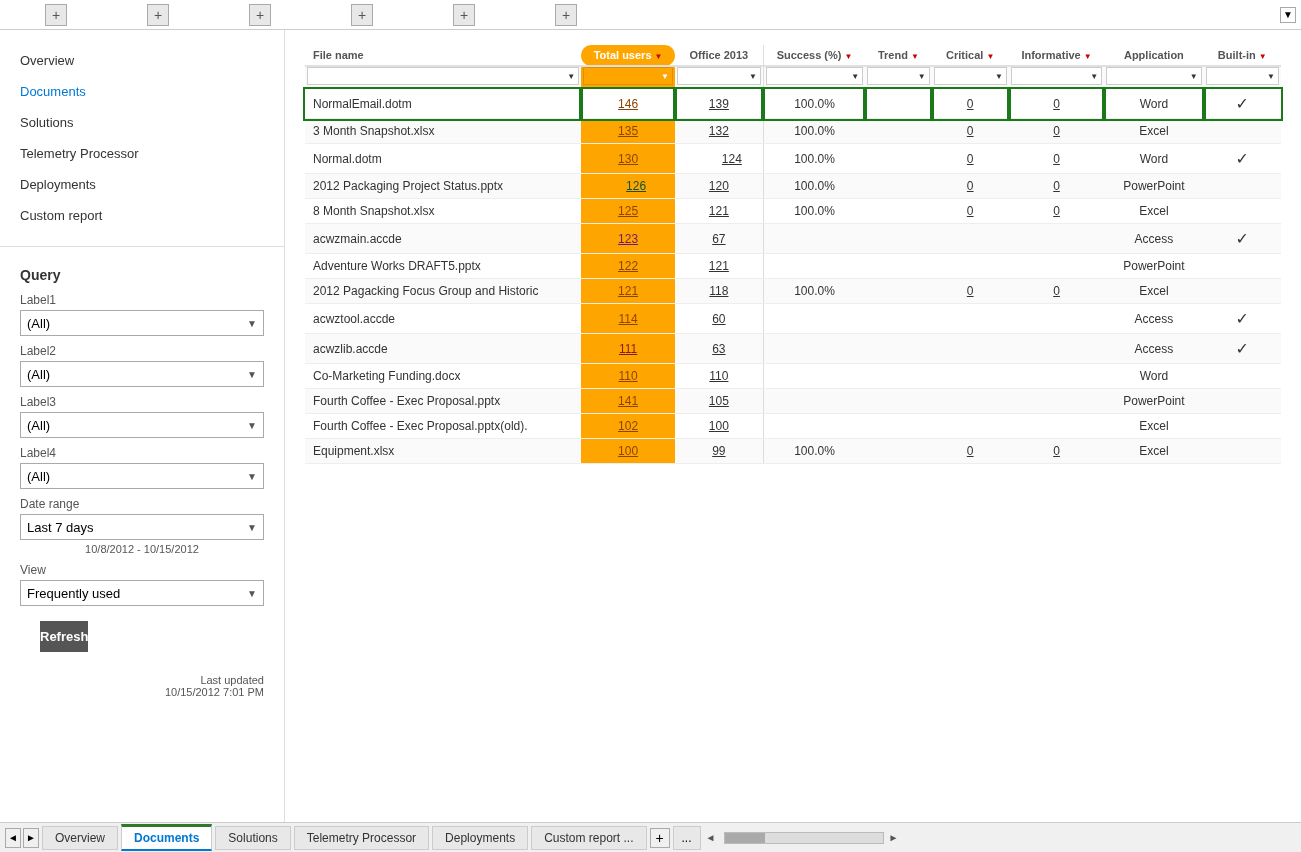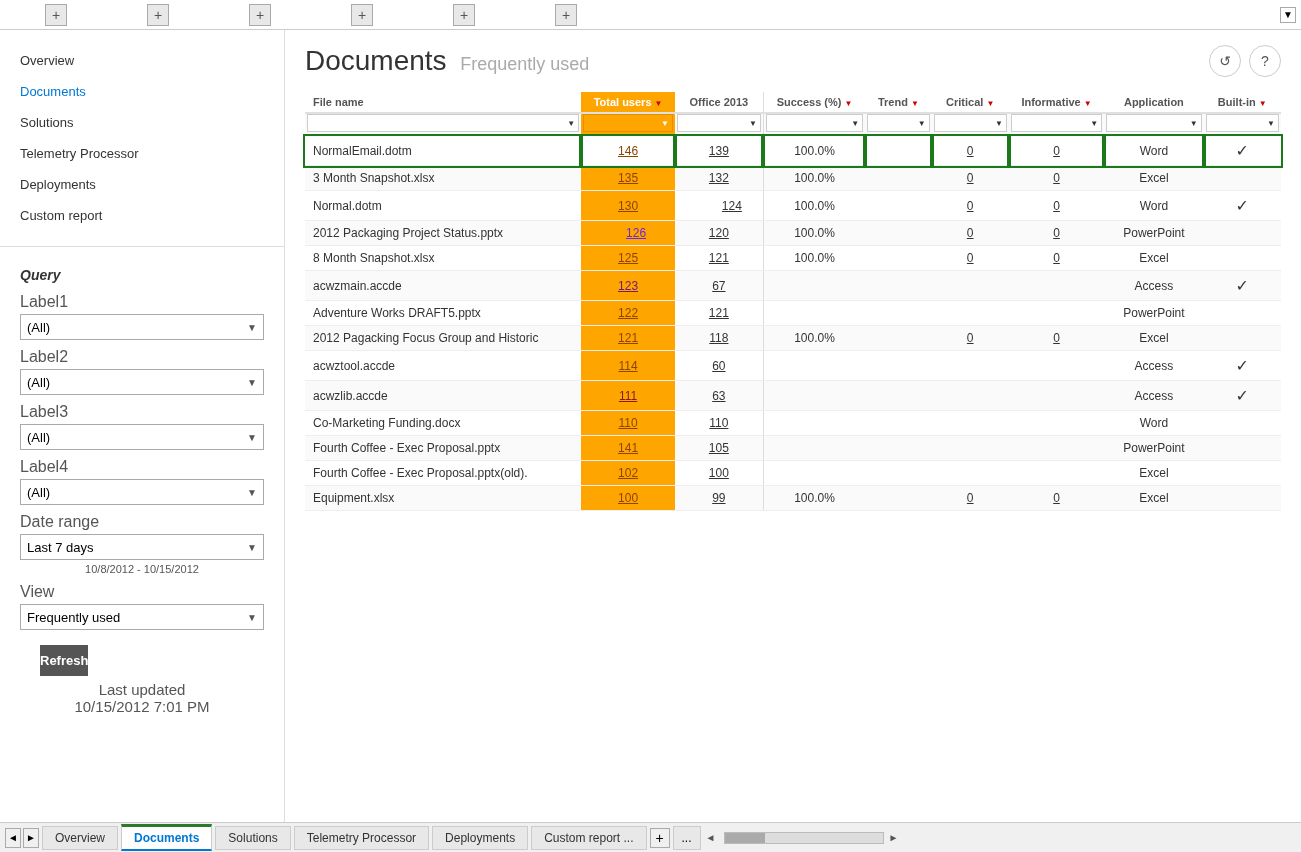--- a/index.html
+++ b/index.html
@@ -27,35 +27,35 @@
     }
     .sidebar-nav { padding: 5px 0; }
     .sidebar-nav-item {
       padding: 8px 20px; cursor: pointer; color: #333; font-size: 13px;
     }
     .sidebar-nav-item.active { color: #0078d4; }
 
     .sidebar-divider { height: 1px; background: #ddd; margin: 10px 0; }
 
     .query-section { padding: 10px 20px; flex: 1; }
-    .query-title { font-size: 14px; font-weight: bold; margin-bottom: 10px; color: #333; font-style: italic; }
-    .query-label { font-size: 16px; color: #555; margin-bottom: 3px; margin-top: 8px; }
+    .query-title { font-size: 14px; font-weight: bold; margin-bottom: 10px; color: #333; }
+    .query-label { font-size: 12px; color: #555; margin-bottom: 3px; margin-top: 8px; }
     .query-select {
       width: 100%; height: 26px; border: 1px solid #aaa; background: #fff;
       display: flex; align-items: center; justify-content: space-between;
       padding: 0 6px; cursor: pointer; font-size: 13px;
     }
     .query-select .arrow { font-size: 10px; color: #555; }
     .date-range-value { font-size: 11px; color: #555; margin-top: 3px; text-align: center; }
 
     .refresh-btn {
       margin: 15px 20px 5px 20px; background: #555; color: #fff; border: none;
       padding: 8px 0; text-align: center; cursor: pointer; font-size: 13px; font-weight: bold;
     }
-    .last-updated { font-size: 15px; color: #555; text-align: center; margin-top: 0; }
+    .last-updated { font-size: 11px; color: #555; text-align: right; margin-top: 17px; }
 
     
     .content-area { flex: 1; overflow: auto; background: #fff; padding: 15px 20px; }
 
     .page-title { font-size: 28px; font-weight: 300; color: #333; display: inline; }
     .page-subtitle { font-size: 18px; font-weight: 300; color: #aaa; margin-left: 10px; }
     .title-row { display: flex; align-items: center; justify-content: space-between; margin-bottom: 15px; }
     .title-icons { display: flex; gap: 8px; }
     .title-icon-btn {
       width: 32px; height: 32px; border: 1px solid #ccc; border-radius: 50%;
@@ -187,38 +187,28 @@
 
       <button class="refresh-btn">Refresh</button>
       <div class="last-updated">
         <span>Last updated</span><br>
         <span>10/15/2012 7:01 PM</span>
       </div>
     </div>
   </div>
 
   <div class="content-area">
-    <div class="title-row">
-      <div>
-        <span class="page-title">Documents</span>
-        <span class="page-subtitle">Frequently used</span>
-      </div>
-      <div class="title-icons">
-        <div class="title-icon-btn">↺</div>
-        <div class="title-icon-btn">?</div>
-      </div>
-    </div>
 
     <table class="data-table">
       <thead>
         <tr>
           <th class="col-header" style="text-align:left; width:250px;">
             <span>File name</span>
           </th>
-          <th class="col-header total-users-col-header" style="text-align:center; width:80px; background:#ffa500; color:#fff;">
+          <th class="col-header total-users-col-header" style="text-align:center; width:80px; background:#ffa500; color:#fff;border-radius:10px;">
             <span>Total users</span>
             <span style="font-size:8px;color:#c00;">▼</span>
           </th>
           <th class="col-header" style="text-align:center; width:80px; border-right:1px solid #ddd;">
             <span>Office 2013</span>
           </th>
           <th class="col-header" style="text-align:center; width:90px;">
             <span>Success (%)</span>
             <span style="font-size:8px;color:#c00;">▼</span>
           </th>
@@ -319,21 +309,21 @@
             <td class="td-number" style="border-right: 1px solid rgb(221, 221, 221); padding-left: 34px;">124</td>
             <td class="td-percent">100.0%</td>
             <td></td>
             <td class="td-zero">0</td>
             <td class="td-zero">0</td>
             <td class="td-app-word">Word</td>
             <td class="td-check">✓</td>
           </tr>
           <tr>
             <td class="td-filename">2012 Packaging Project Status.pptx</td>
-            <td class="td-number total-users-col" style="background: rgb(255, 165, 0); color: #6d28d9; padding-left: 24px;">126</td>
+            <td class="td-number total-users-col" style="background: rgb(255, 165, 0); color: #14532d; padding-left: 24px;">126</td>
             <td class="td-number" style="border-right: 1px solid rgb(221, 221, 221);">120</td>
             <td class="td-percent">100.0%</td>
             <td></td>
             <td class="td-zero">0</td>
             <td class="td-zero">0</td>
             <td class="td-app-ppt">PowerPoint</td>
             <td class="td-check"></td>
           </tr>
           <tr>
             <td class="td-filename">8 Month Snapshot.xlsx</td>

